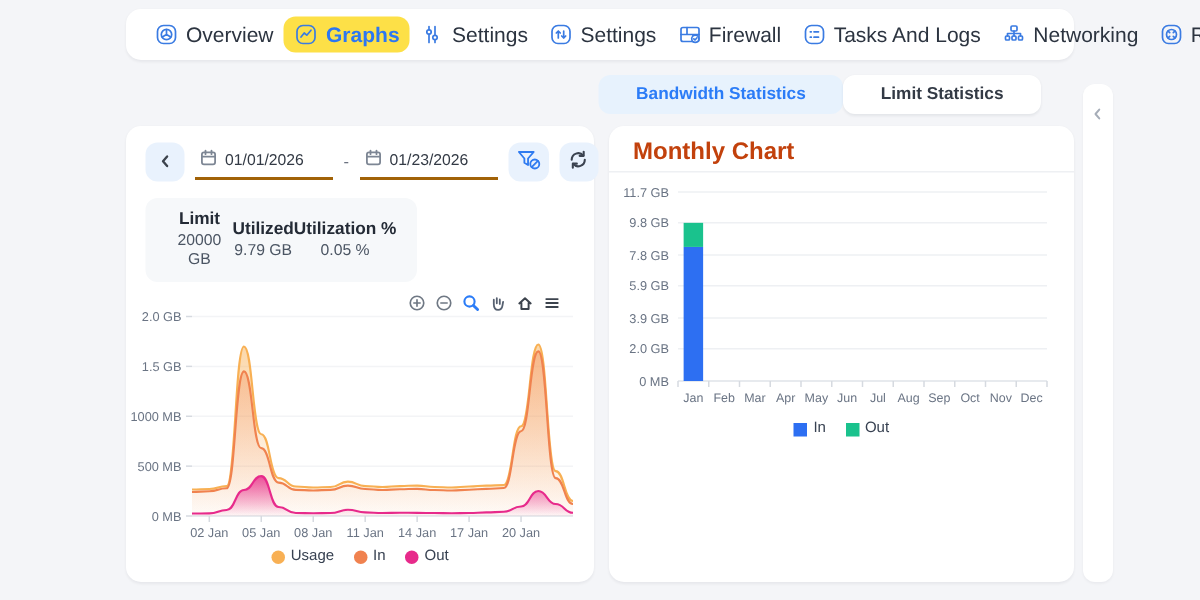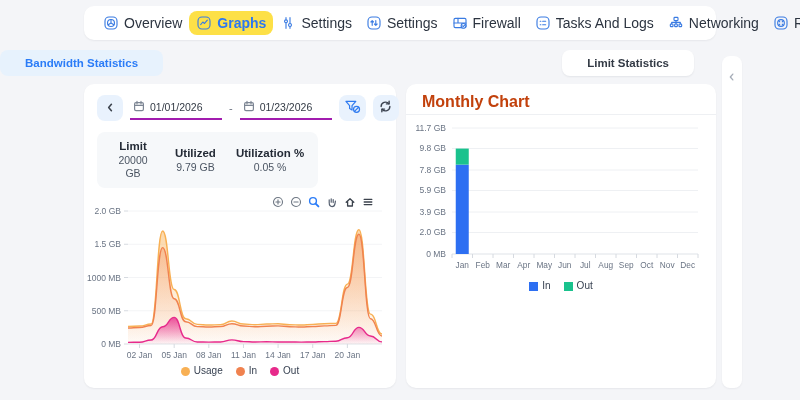--- a/index.html
+++ b/index.html
@@ -6,36 +6,36 @@
   body{width:800px;height:400px;background:#f4f5f8;font-family:"Liberation Sans",sans-serif;position:relative;overflow:hidden;color:#2c3440;-webkit-font-smoothing:antialiased}
   .card{position:absolute;background:#fff;border-radius:10px;box-shadow:0 1px 2px rgba(16,24,40,.06)}
 
   
   .topnav{position:absolute;left:84px;top:6px;width:632px;height:34px;background:#fff;border-radius:10px;box-shadow:0 1px 2px rgba(16,24,40,.06);display:flex;align-items:center;justify-content:space-between;padding:0 12px;box-sizing:border-box}
   .nav-item{display:flex;align-items:center;gap:5px;padding:4px 7px;border-radius:8px;font-size:14px;font-weight:500;color:#2c3440;cursor:pointer;white-space:nowrap}
   .nav-item.active{background:#fde047;color:#2c77f2;font-weight:700}
   .nav-ic{display:flex;align-items:center}
 
   
-  .tabs{position:absolute;left:0;top:50px;width:694px;display:flex;justify-content:space-between}
+  .tabs{position:absolute;left:0;top:50px;width:694px;display:flex;justify-content:flex-end}
   .tab{height:26px;padding:0 25px;border:none;border-radius:8px;font-size:11.5px;font-weight:600;font-family:inherit;cursor:pointer;line-height:26px}
   .tab.on{background:#e7f2fd;color:#2b7cf7}
   .tab.off{background:#fff;color:#333a45;box-shadow:0 1px 2px rgba(16,24,40,.07)}
 
   .card.left{left:84px;top:84px;width:312px;height:304px}
   .card.right{left:406px;top:84px;width:310px;height:304px}
 
   
   .controls{position:absolute;left:13px;top:10px;height:28px;display:flex;align-items:center;gap:7px}
   .icon-btn{height:26px;min-width:26px;border:none;border-radius:8px;background:#e9f2fd;display:flex;align-items:center;justify-content:center;cursor:pointer;padding:0 5px}
-  .date-field{display:flex;align-items:center;gap:5px;border-bottom:2px solid #a21caf;padding:3px 3px 4px;font-size:10.5px;color:#333a45;cursor:text;width:86px}
+  .date-field{display:flex;align-items:center;gap:5px;border-bottom:2px solid #a16207;padding:3px 3px 4px;font-size:10.5px;color:#333a45;cursor:text;width:86px}
   .dash{color:#6b7280;font-size:11px}
 
   
-  .stats{position:absolute;left:13px;top:48px;background:#f6f8fa;border-radius:8px;padding:8px 14px;display:flex;gap:20px;align-items:center}
+  .stats{position:absolute;left:13px;top:48px;background:#f6f8fa;border-radius:8px;padding:8px 14px;display:flex;align-items:center}
   .stat{text-align:center}
   .stat-h{font-size:11.5px;font-weight:700;color:#242b36}
   .stat-v{font-size:10.5px;color:#4b5563;margin-top:2px;line-height:1.25}
   .stat.narrow{max-width:44px}
 
   .chart-toolbar{position:absolute;top:112px;right:22px;display:flex;gap:6px;align-items:center}
   .tool{display:flex;cursor:pointer}
 
   #area-chart{position:absolute;left:0;top:118px}
   #bar-chart{position:absolute;left:0;top:36px}

